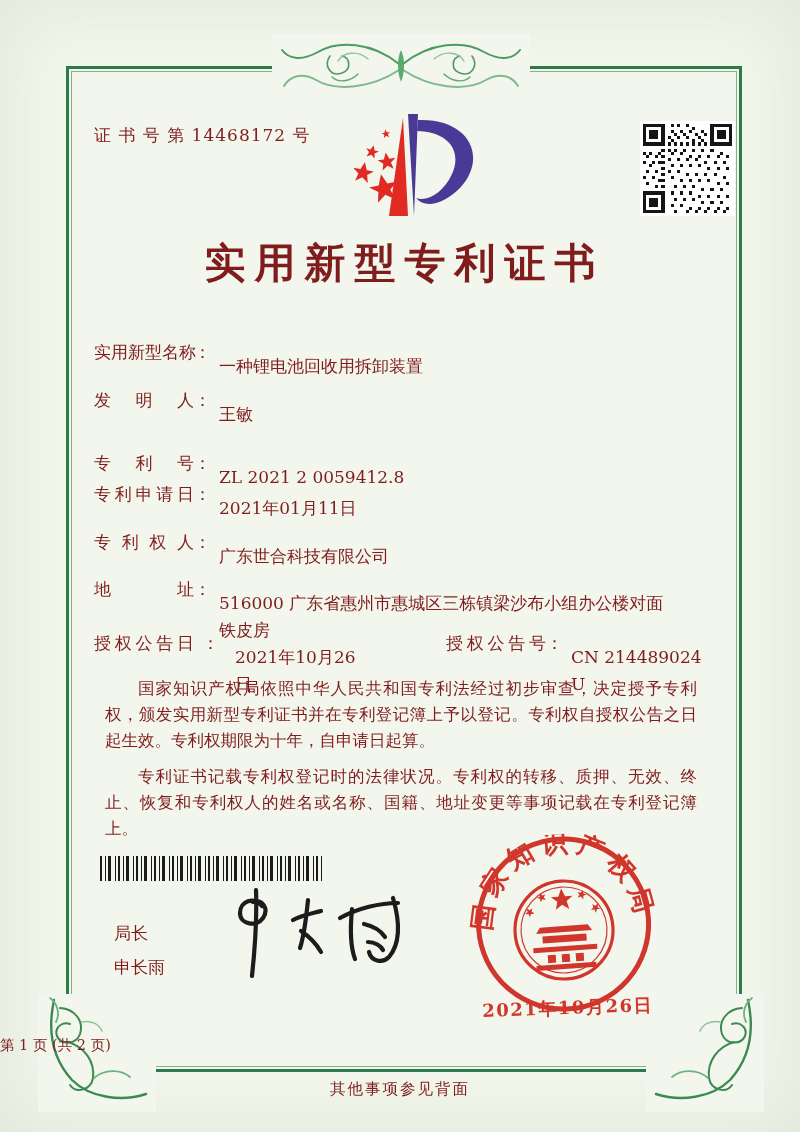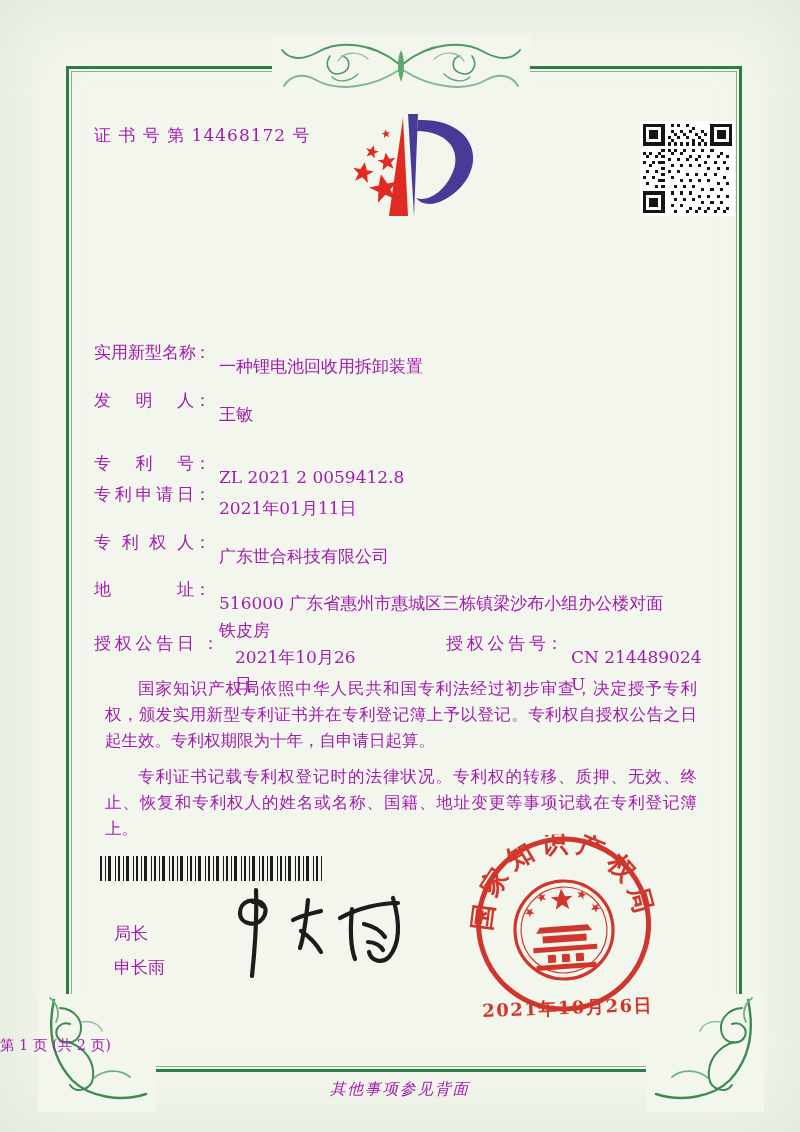--- a/index.html
+++ b/index.html
@@ -1,21 +1,21 @@
 <!DOCTYPE html>
 <html><head>
 <meta charset="utf-8">
 <style>
   html,body{margin:0;padding:0;background:#e8eadf;}
   .page{
     position:relative;width:800px;height:1132px;margin:0 auto;
     background:#f3f6ec;
     box-shadow:inset 0 0 80px rgba(170,190,160,.28);
     font-family:"DejaVu Serif","Liberation Serif",serif;
-    color:#a21caf;overflow:hidden;
+    color:#7f1d1d;overflow:hidden;
   }
   
   .frame{
     position:absolute;left:66px;top:66px;width:670px;height:1000px;
     border:3px solid #2e7b49;
   }
   .frame::before{
     content:"";position:absolute;inset:2px;border:1px solid #7fb28d;
   }
   
@@ -53,21 +53,21 @@
     background:repeating-linear-gradient(90deg,
       #1b1b1b 0 2px,transparent 2px 5px,
       #1b1b1b 5px 6px,transparent 6px 8px,
       #1b1b1b 8px 11px,transparent 11px 15px,
       #1b1b1b 15px 16px,transparent 16px 18px);
   }
   .director{position:absolute;left:114px;top:916px;font-size:17px;line-height:34px;}
   .signature{position:absolute;left:222px;top:886px;width:205px;height:100px;}
   .seal{position:absolute;left:462px;top:834px;width:204px;height:192px;transform:rotate(-4deg);opacity:.93;mix-blend-mode:multiply;}
   .page-info{position:absolute;left:0;top:1036px;width:100%;font-size:14.5px;}
-  .back-note{position:absolute;left:0;top:1079px;width:100%;text-align:center;font-size:15.5px;letter-spacing:2px;font-style:italic;}
+  .back-note{position:absolute;left:0;top:1079px;width:100%;text-align:center;font-size:15.5px;letter-spacing:2px;}
 </style>
 </head>
 <body>
 
 <div class="page">
 
   <div class="frame"></div>
 
   <div class="flourish flourish-top">
     <svg viewBox="0 0 258 64">
@@ -152,20 +152,21 @@
         <path d="M9 0h1v1H9zM11 0h1v1h-1zM14 0h1v1h-1zM16 1h1v1h-1zM9 2h1v1H9zM12 2h1v1h-1zM15 2h1v1h-1zM19 2h1v1h-1zM10 3h1v1h-1zM13 3h1v1h-1zM17 3h1v1h-1zM20 3h1v1h-1zM8 4h1v1H8zM11 4h1v1h-1zM14 4h1v1h-1zM18 4h1v1h-1zM9 5h1v1H9zM16 5h1v1h-1zM19 5h1v1h-1z"></path>
         <path d="M8 6h1v1H8zM10 6h1v1h-1zM12 6h1v1h-1zM14 6h1v1h-1zM16 6h1v1h-1zM18 6h1v1h-1zM20 6h1v1h-1z"></path>
         <path d="M6 8h1v1H6zM6 10h1v1H6zM6 12h1v1H6zM6 14h1v1H6zM6 16h1v1H6zM6 18h1v1H6zM6 20h1v1H6z"></path>
         <path d="M0 9h1v1H0zM2 9h1v1H2zM5 9h1v1H5zM1 10h1v1H1zM4 10h1v1H4zM0 12h1v1H0zM3 12h1v1H3zM5 12h1v1H5zM2 13h1v1H2zM1 15h1v1H1zM4 15h1v1H4zM0 17h1v1H0zM3 17h1v1H3zM5 18h1v1H5zM1 19h1v1H1zM4 20h1v1H4z"></path>
         <path d="M8 8h1v1H8zM10 8h1v1h-1zM13 8h1v1h-1zM16 8h1v1h-1zM19 8h1v1h-1zM22 8h1v1h-1zM25 9h1v1h-1zM9 9h1v1H9zM12 9h1v1h-1zM15 10h1v1h-1zM18 10h1v1h-1zM21 10h1v1h-1zM24 10h1v1h-1zM27 10h1v1h-1zM8 11h1v1H8zM11 11h1v1h-1zM14 11h1v1h-1zM17 11h1v1h-1zM20 12h1v1h-1zM23 12h1v1h-1zM26 12h1v1h-1zM9 13h1v1H9zM12 13h1v1h-1zM15 13h1v1h-1zM18 13h1v1h-1zM21 14h1v1h-1zM24 14h1v1h-1zM27 14h1v1h-1zM8 15h1v1H8zM11 15h1v1h-1zM14 16h1v1h-1zM17 16h1v1h-1zM20 16h1v1h-1zM23 16h1v1h-1zM26 17h1v1h-1zM9 17h1v1H9zM12 18h1v1h-1zM15 18h1v1h-1zM18 18h1v1h-1zM21 18h1v1h-1zM24 19h1v1h-1zM27 19h1v1h-1zM10 20h1v1h-1zM13 20h1v1h-1zM16 20h1v1h-1zM19 21h1v1h-1zM22 21h1v1h-1zM25 21h1v1h-1z"></path>
         <path d="M9 22h1v1H9zM12 22h1v1h-1zM15 22h1v1h-1zM18 23h1v1h-1zM21 23h1v1h-1zM24 23h1v1h-1zM27 23h1v1h-1zM10 24h1v1h-1zM13 24h1v1h-1zM16 24h1v1h-1zM19 25h1v1h-1zM22 25h1v1h-1zM25 25h1v1h-1zM9 26h1v1H9zM12 26h1v1h-1zM15 27h1v1h-1zM18 27h1v1h-1zM21 27h1v1h-1zM24 27h1v1h-1zM27 27h1v1h-1zM10 28h1v1h-1zM14 28h1v1h-1zM17 28h1v1h-1zM20 28h1v1h-1zM23 28h1v1h-1zM26 28h1v1h-1z"></path>
       </g>
     </svg>
   </div>
 
+  <div class="title">实用新型专利证书</div>
 
   <div class="fields">
     <div class="frow r0">
       <span class="flabel">实用新型名称</span>
         <span class="fcolon">：</span>
       <span class="fvalue">一种锂电池回收用拆卸装置</span>
     </div>
     <div class="frow r1">
       <span class="flabel">发明人</span>
         <span class="fcolon">：</span>

